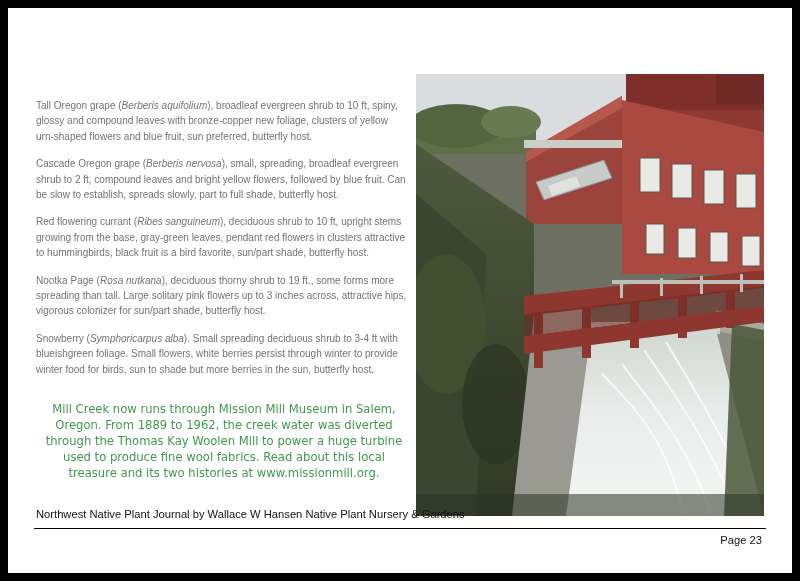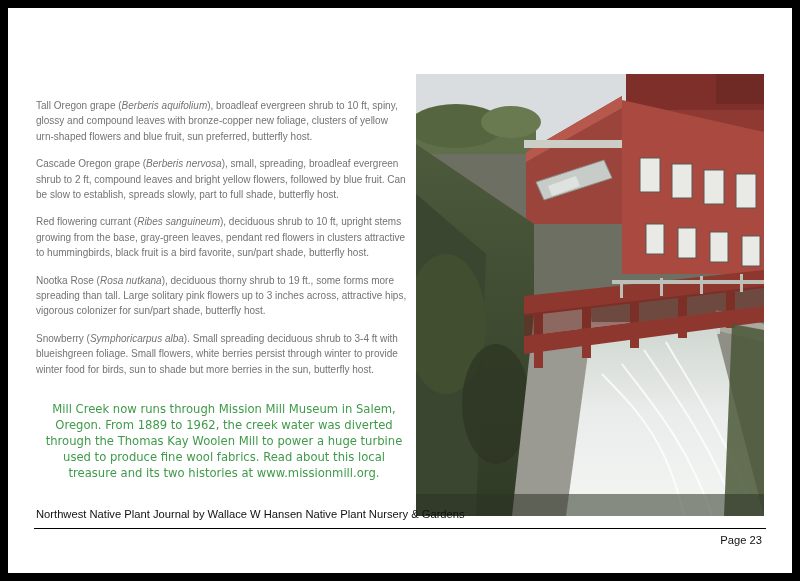--- a/index.html
+++ b/index.html
@@ -113,21 +113,21 @@
 </head>
 <body>
 
 <div class="page">
 
 
   <div class="textcol">
     <p class="para"><span>Tall Oregon grape (</span><i>Berberis aquifolium</i><span>), broadleaf evergreen shrub to 10 ft, spiny, glossy and compound leaves with bronze-copper new foliage, clusters of yellow urn-shaped flowers and blue fruit, sun preferred, butterfly host.</span></p>
     <p class="para"><span>Cascade Oregon grape (</span><i>Berberis nervosa</i><span>), small, spreading, broadleaf evergreen shrub to 2 ft, compound leaves and bright yellow flowers, followed by blue fruit. Can be slow to establish, spreads slowly, part to full shade, butterfly host.</span></p>
     <p class="para"><span>Red flowering currant (</span><i>Ribes sanguineum</i><span>), deciduous shrub to 10 ft, upright stems growing from the base, gray-green leaves, pendant red flowers in clusters attractive to hummingbirds, black fruit is a bird favorite, sun/part shade, butterfly host.</span></p>
-    <p class="para"><span>Nootka Rose (</span><i>Rosa nutkana</i><span>), deciduous thorny shrub to 19 ft., some forms more spreading than tall. Large solitary pink flowers up to 3 inches across, attractive hips, vigorous colonizer for sun/part shade, butterfly host.</span></p>
+    <p class="para"><span>Nootka Page (</span><i>Rosa nutkana</i><span>), deciduous thorny shrub to 19 ft., some forms more spreading than tall. Large solitary pink flowers up to 3 inches across, attractive hips, vigorous colonizer for sun/part shade, butterfly host.</span></p>
     <p class="para"><span>Snowberry (</span><i>Symphoricarpus alba</i><span>). Small spreading deciduous shrub to 3-4 ft with blueishgreen foliage. Small flowers, white berries persist through winter to provide winter food for birds, sun to shade but more berries in the sun, butterfly host.</span></p>
   </div>
 
   <div class="note">
     <div class="block1">Mill Creek now runs through Mission Mill Museum in Salem, Oregon. From 1889 to 1962, the creek water was diverted through the Thomas Kay Woolen Mill to power a huge turbine used to produce fine wool fabrics. Read about this local treasure and its two histories at www.missionmill.org.</div>
   </div>
 
   <div class="photo">
     <svg width="348" height="442" viewBox="0 0 348 442" xmlns="http://www.w3.org/2000/svg">
       <defs>

